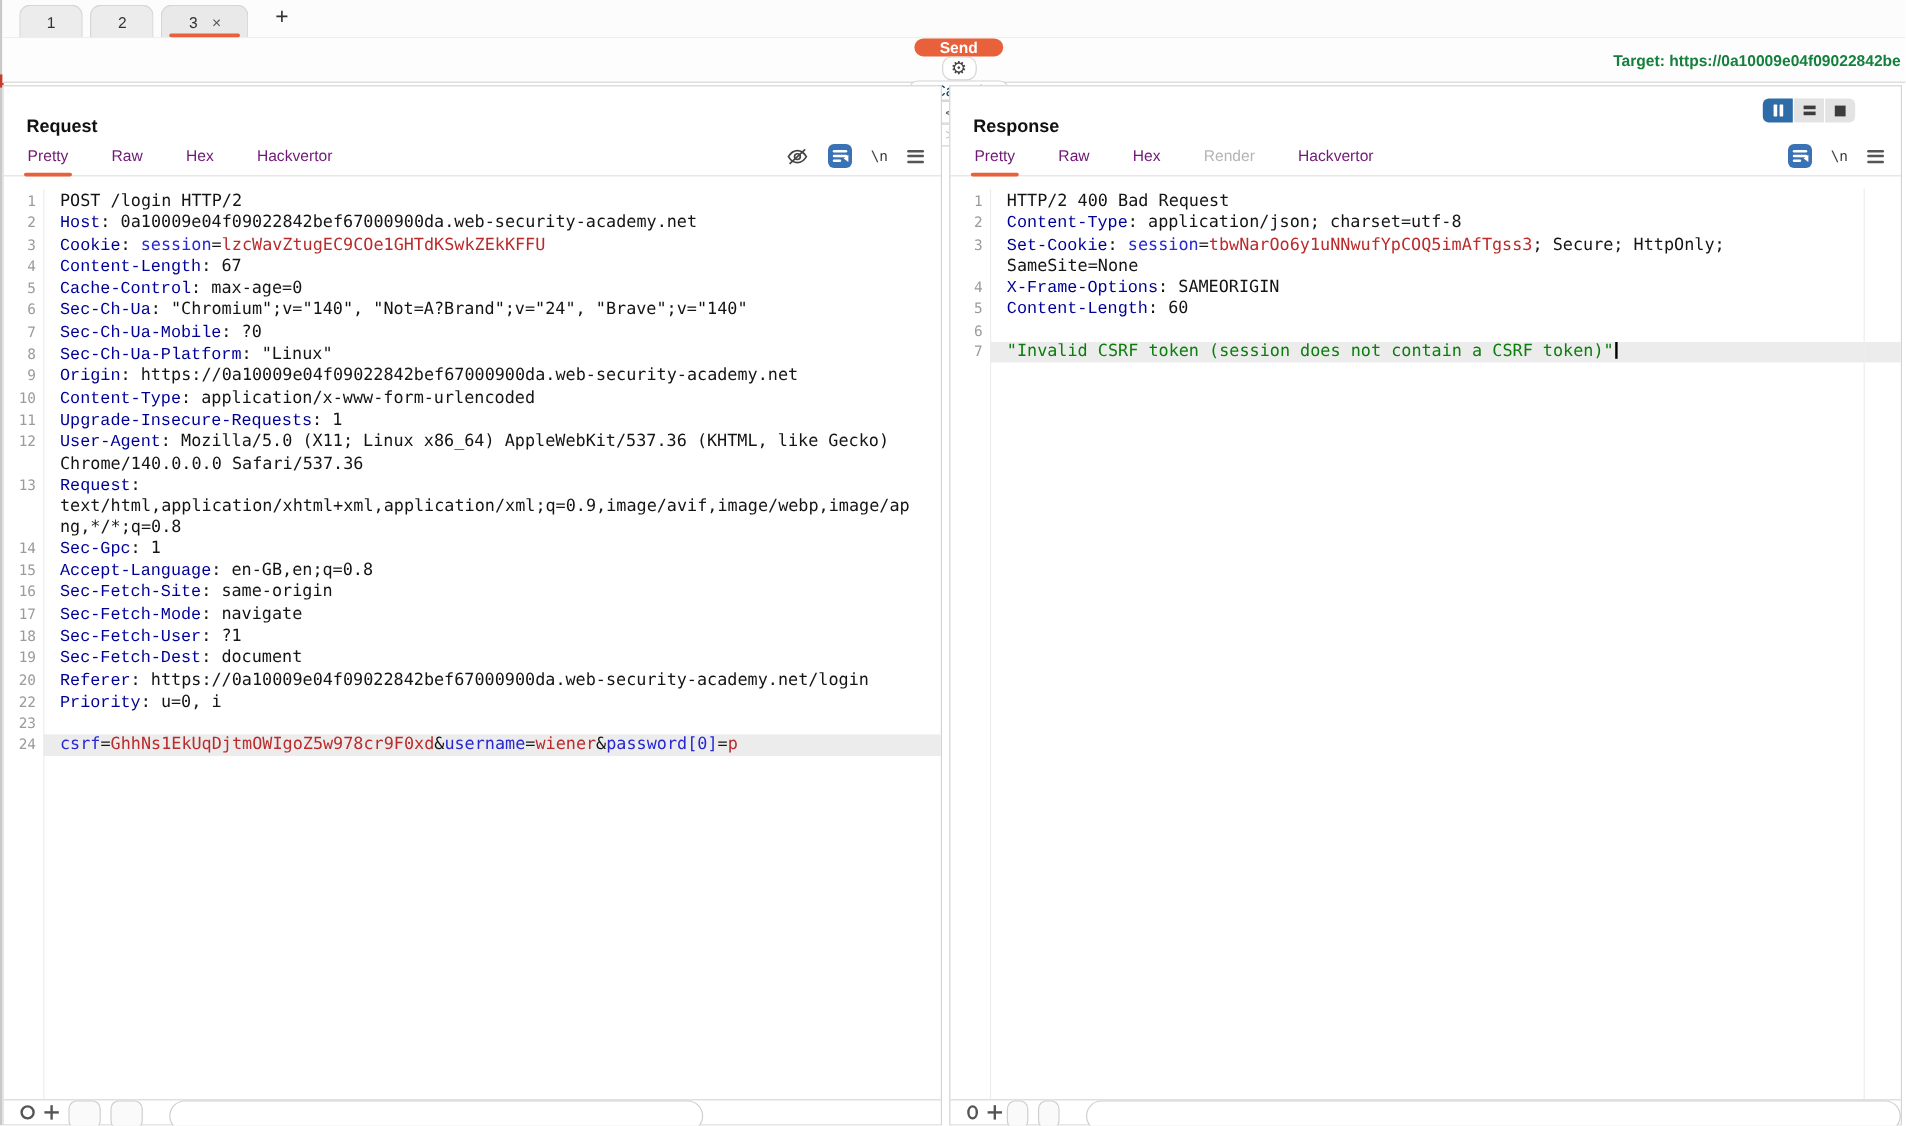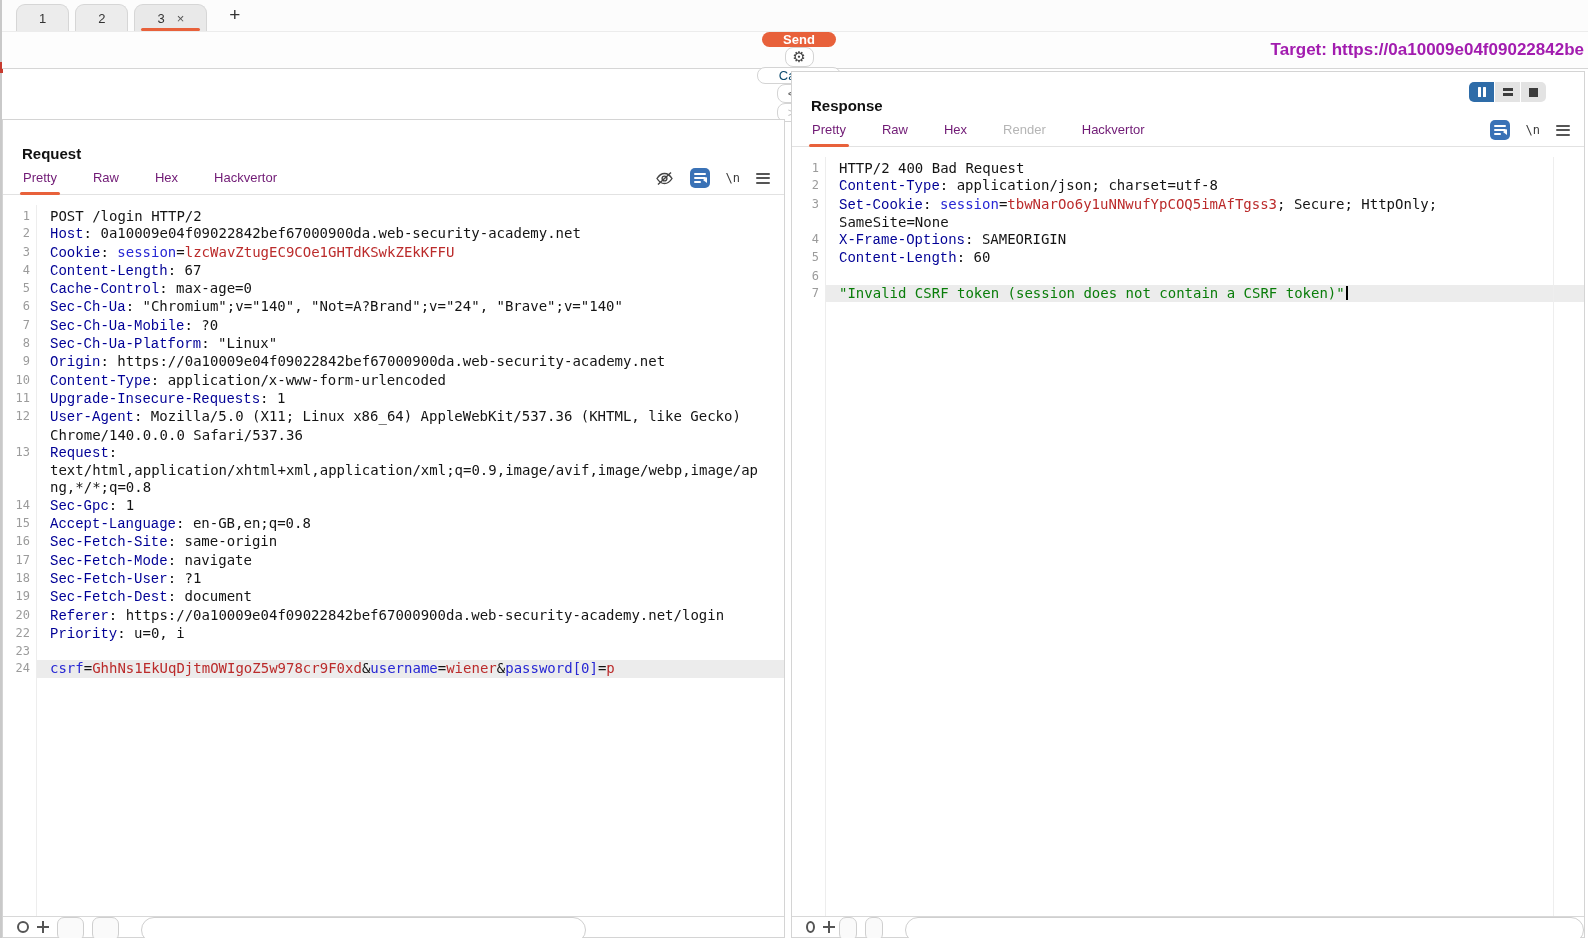--- a/index.html
+++ b/index.html
@@ -30,25 +30,25 @@
     font-size:13px;box-sizing:border-box;margin-right:7px;background:#fff;border:1px solid #d4d4d4;}
   .btn-send{width:74px;background:#e8613b;border:none;color:#fff;font-weight:bold;}
   .btn-gear{width:29px;color:#444;font-size:15px;}
   .btn-cancel{width:84px;color:#0c4a6e;}
   .btn-split{width:45px;padding:0;}
   .btn-split .main{flex:1;text-align:center;font-size:13px;color:#666;}
   .btn-split .sep{width:1px;height:17px;background:#dcdcdc;}
   .btn-split .arrow{width:14px;text-align:center;font-size:7px;color:#999;}
   .btn-split.disabled .main{color:#c2c2c2;}
   .target-label{position:absolute;right:4px;top:0;height:100%;display:flex;align-items:center;
-    font-size:17px;font-weight:bold;color:#a21caf;white-space:nowrap;}
+    font-size:13px;font-weight:bold;color:#15803d;white-space:nowrap;}
 
   
   .panel{position:absolute;top:71px;bottom:0;background:#fff;border:1px solid #d4d4d4;box-sizing:border-box;}
-  .panel-request{left:2px;width:783px;margin-top:48px;}
+  .panel-request{left:2px;width:783px;}
   .panel-response{left:791px;right:3px;}
   .panel-title{margin:25px 0 0 19px;font-size:15px;font-weight:bold;color:#111;}
 
   .edit-tabs{display:flex;align-items:flex-end;height:29px;padding-left:20px;
     border-bottom:1px solid #e2e2e2;position:relative;margin-top:3px;}
   .etab{margin-right:36px;font-size:13px;color:#701a75;padding-bottom:9px;position:relative;}
   .etab.active::after{content:"";position:absolute;left:-3px;right:-3px;bottom:-1px;height:3px;background:#e8613b;border-radius:2px;}
   .etab.disabled{color:#b5b5b5;}
   .edit-icons{position:absolute;right:14px;bottom:6px;display:flex;align-items:center;gap:16px;}
   .wrap-btn{width:20px;height:20px;border-radius:5px;background:#3a72b6;position:relative;}

